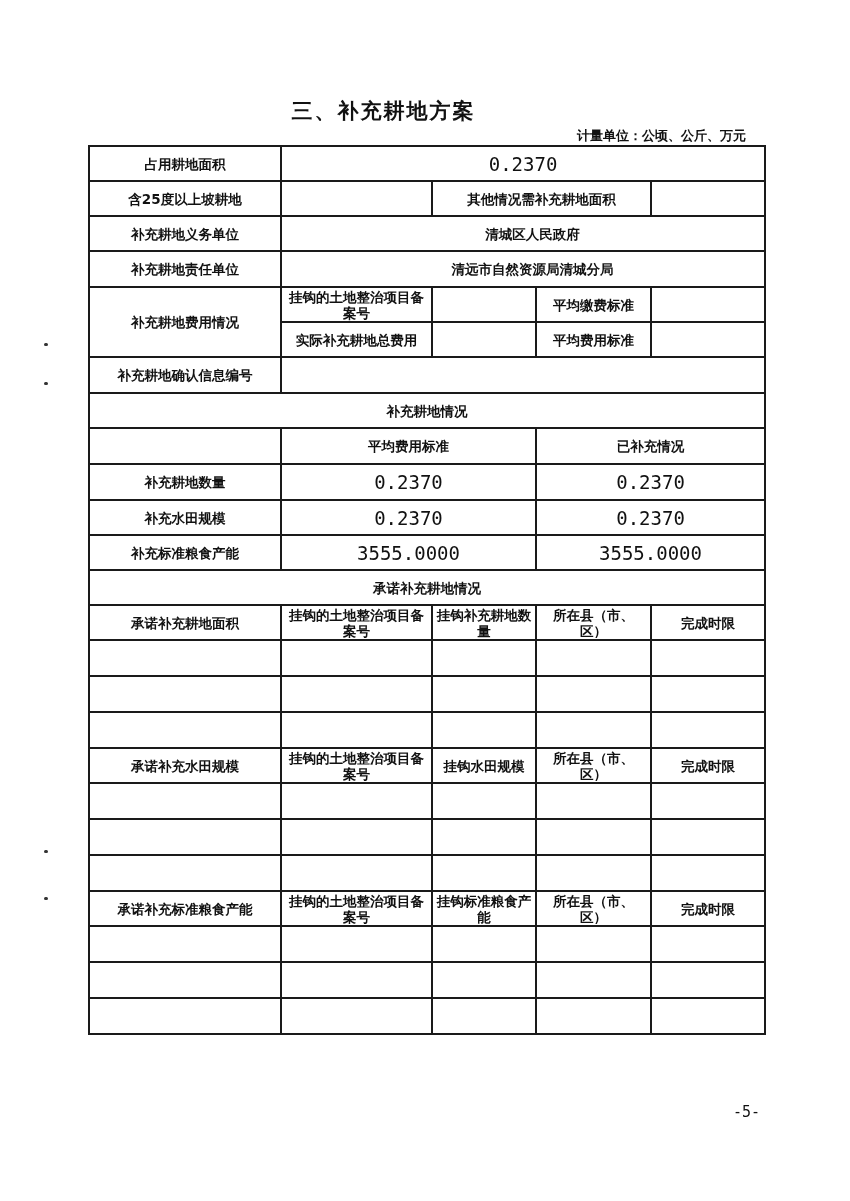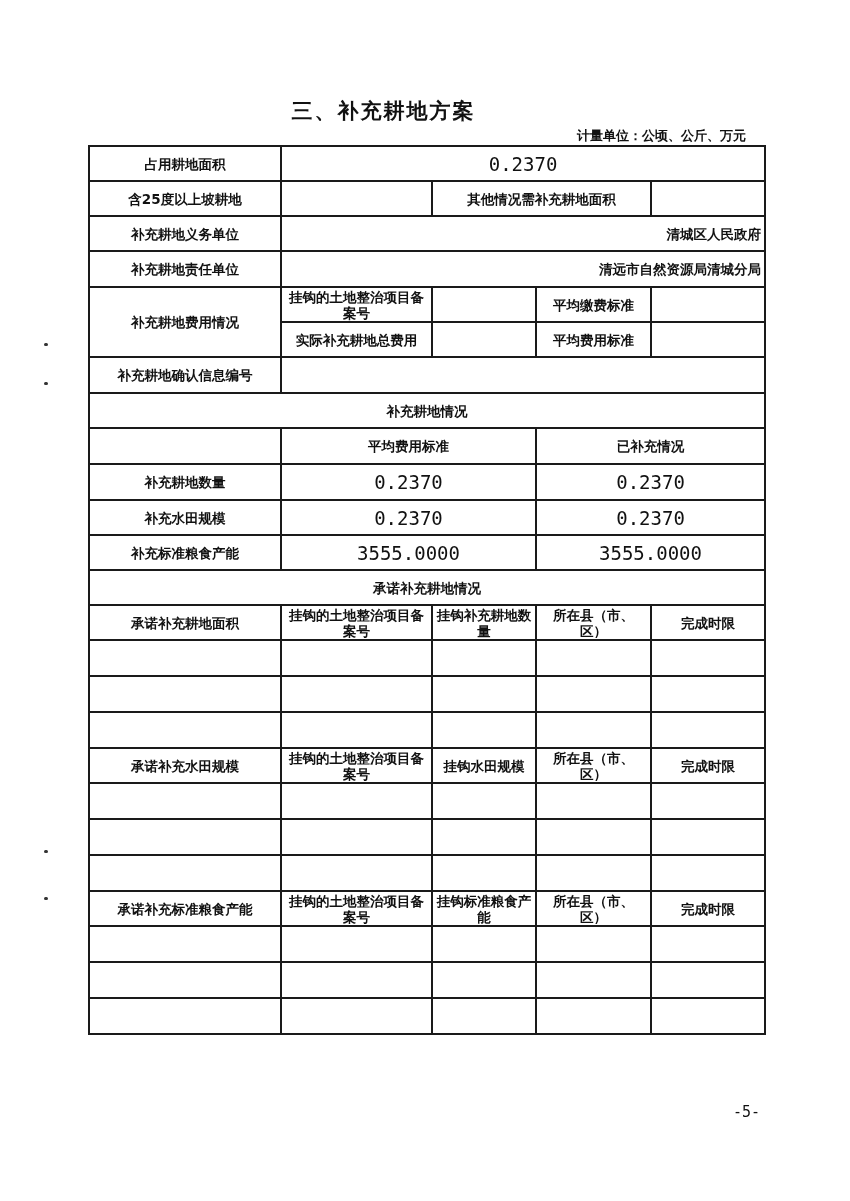--- a/index.html
+++ b/index.html
@@ -1,21 +1,21 @@
 <!DOCTYPE html>
 <html><head>
 <meta charset="utf-8">
 <style>
   html, body { margin: 0; padding: 0; background: #ffffff; }
   body { width: 850px; height: 1201px; position: relative; font-family: "DejaVu Sans", sans-serif; color: #111; overflow: hidden; }
   .title { position: absolute; top: 97px; left: 0; width: 767px; text-align: center; font-size: 21px; font-weight: bold; letter-spacing: 2px; }
   .unit { position: absolute; top: 127px; right: 104px; font-size: 13px; font-weight: bold; }
   table.main { position: absolute; left: 88px; top: 145px; width: 676px; border-collapse: collapse; table-layout: fixed; }
   table.main td { border: 2px solid #1a1a1a; font-size: 13.5px; font-weight: bold; text-align: center; vertical-align: middle; padding: 0 3px; line-height: 16px; overflow: hidden; }
-  table.main td.left { text-align: right; padding-left: 22px; font-weight: bold; }
+  table.main td.left { text-align: center; padding-left: 22px; font-weight: bold; }
   table.main td.num { font-family: "DejaVu Sans Mono", monospace; font-weight: normal; font-size: 19px; }
   .r36 td { height: 33px; border-radius: 8px; }
   .r37 td { height: 34px; }
   .r35 td { height: 33px; }
   .page-no { position: absolute; top: 1103px; left: 733px; font-size: 15px; font-family: "DejaVu Sans Mono", monospace; }
   .mark { position: absolute; width: 4px; height: 3px; background: #333; border-radius: 2px; }
 </style>
 </head>
 <body>
 

